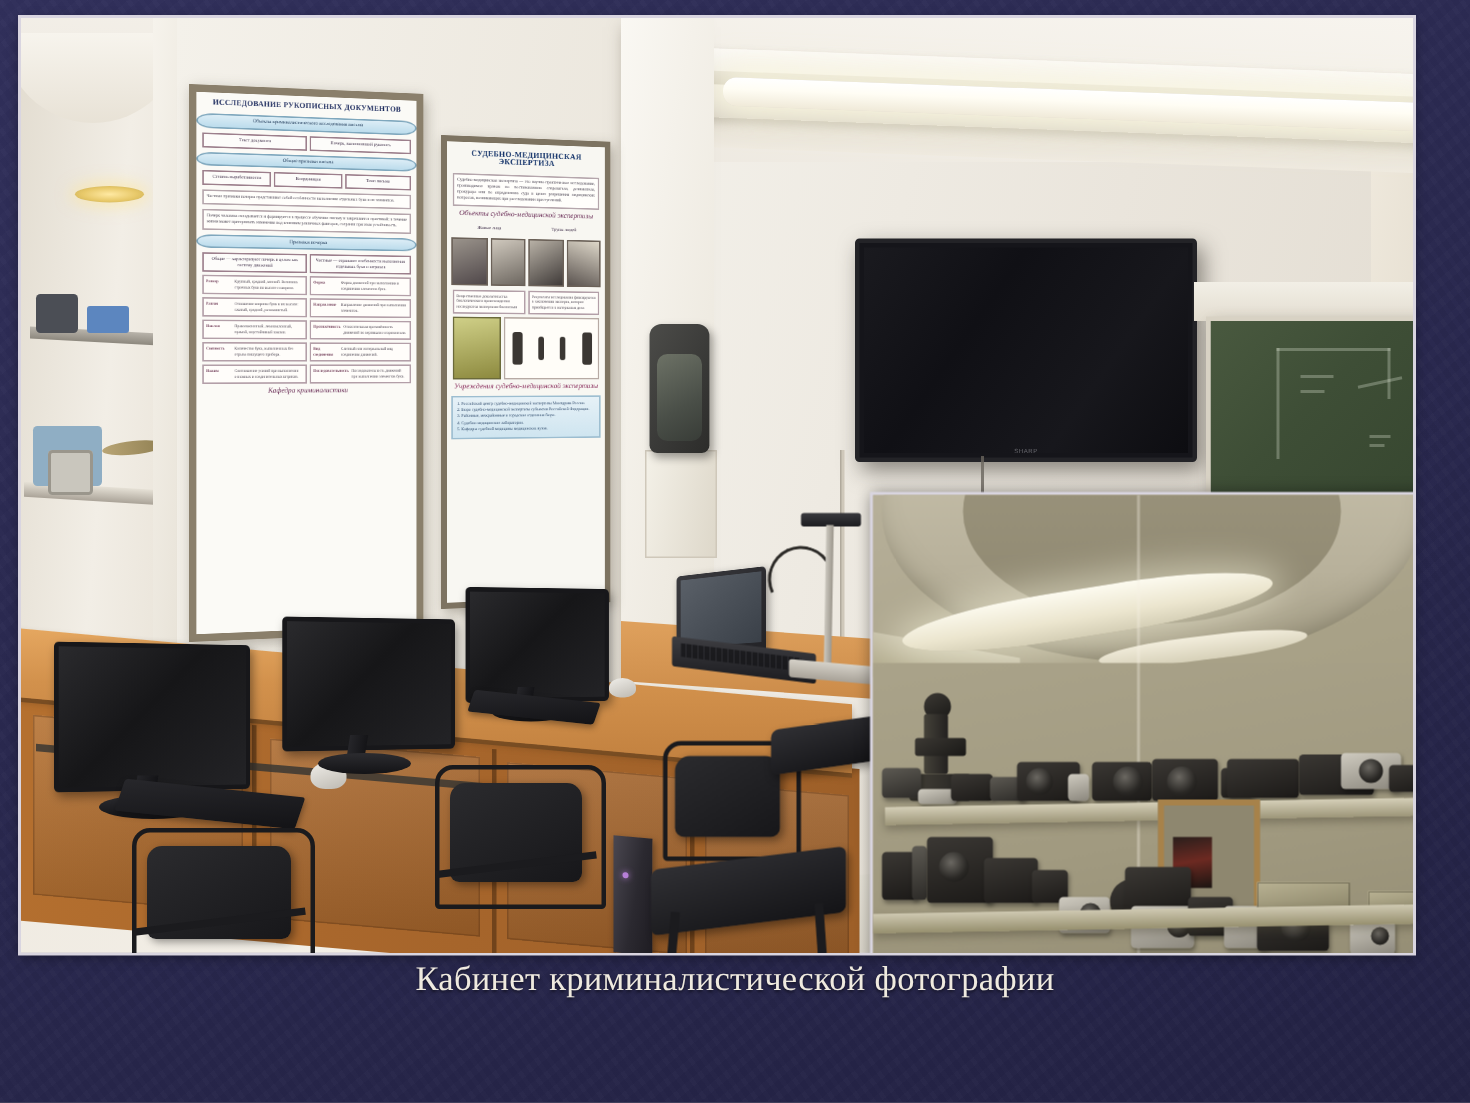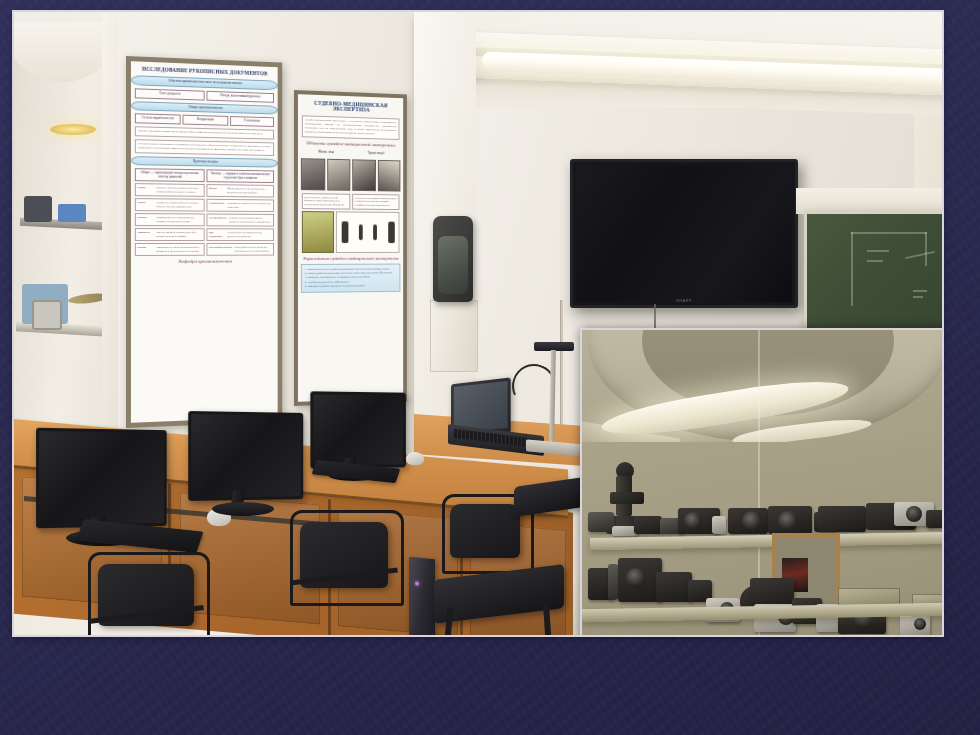--- a/index.html
+++ b/index.html
@@ -840,13 +840,14 @@
       <div class="in-layer box-tan" style="left:256px;top:258px;width:62px;height:20px;"></div>
       <div class="in-layer cam cam-silver" style="left:318px;top:284px;width:30px;height:22px;">
         <div class="cam-lens" style="left:14px;top:4px;width:12px;height:12px;"></div>
       </div>
       <div class="in-layer box-tan" style="left:330px;top:264px;width:44px;height:16px;"></div>
       <div class="in-layer in-shelf2"></div>
     </div>
 
   </div>
 
+  <div class="caption">Кабинет криминалистической фотографии</div>
 </div>
 
 </body></html>

